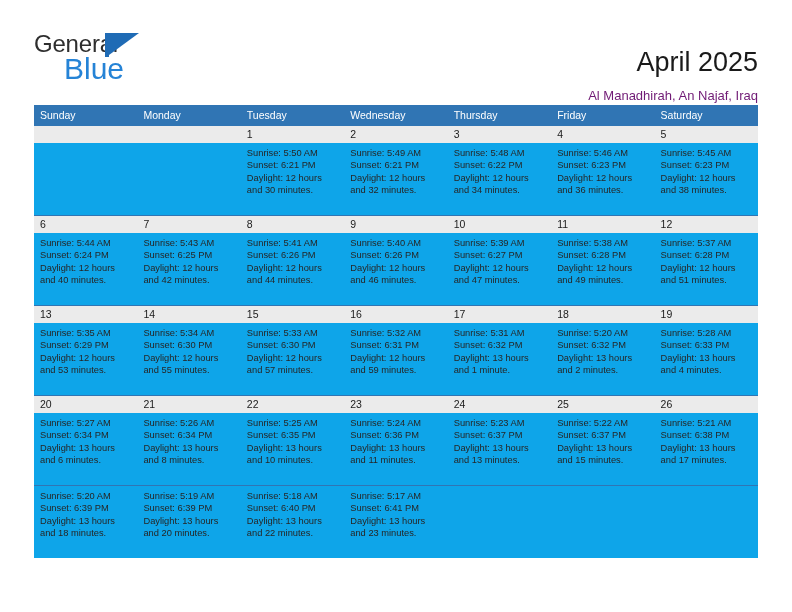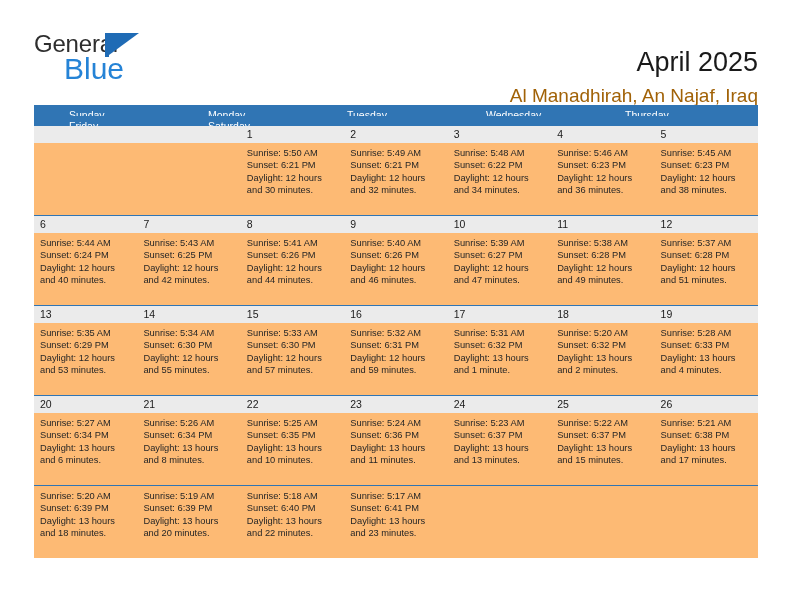--- a/index.html
+++ b/index.html
@@ -86,40 +86,39 @@
   .cal-title {
     font-size: 27px;
     color: #1a1a1a;
     font-weight: 400;
     line-height: 32px;
     white-space: nowrap;
     margin-top: 20px;
   }
   .cal-subtitle {
     margin-top: 9px;
-    font-size: 19px;
-    color: #a16207;
+    font-size: 13px;
+    color: #701a75;
     font-weight: 400;
     line-height: 18px;
     white-space: nowrap;
   }
 
   
   .calendar {
     position: absolute;
     left: 34px;
     top: 105px;
     width: 724px;
   }
   .cal-head {
     display: grid;
-    grid-template-columns: repeat(5, 1fr);
+    grid-template-columns: repeat(7, 1fr);
     background: #3075b4;
     height: 21px;
-    padding-left: 29px;
   }
   .cal-head .dow {
     color: #ffffff;
     font-size: 10.5px;
     line-height: 21px;
     padding-left: 6px;
     white-space: nowrap;
     overflow: hidden;
   }
 
@@ -136,21 +135,21 @@
   }
   .week-daynums .dn {
     font-size: 10.5px;
     color: #1a1a1a;
     line-height: 17px;
     padding-left: 6px;
   }
   .week-bodies {
     display: grid;
     grid-template-columns: repeat(7, 1fr);
-    background: #fdba74;
+    background: #0ea5e9;
     height: 72px;
   }
   .week-bodies .cell {
     padding: 4px 6px 0 6px;
   }
   .cell .line {
     font-size: 9.3px;
     line-height: 12.4px;
     color: #262626;
     white-space: nowrap;

